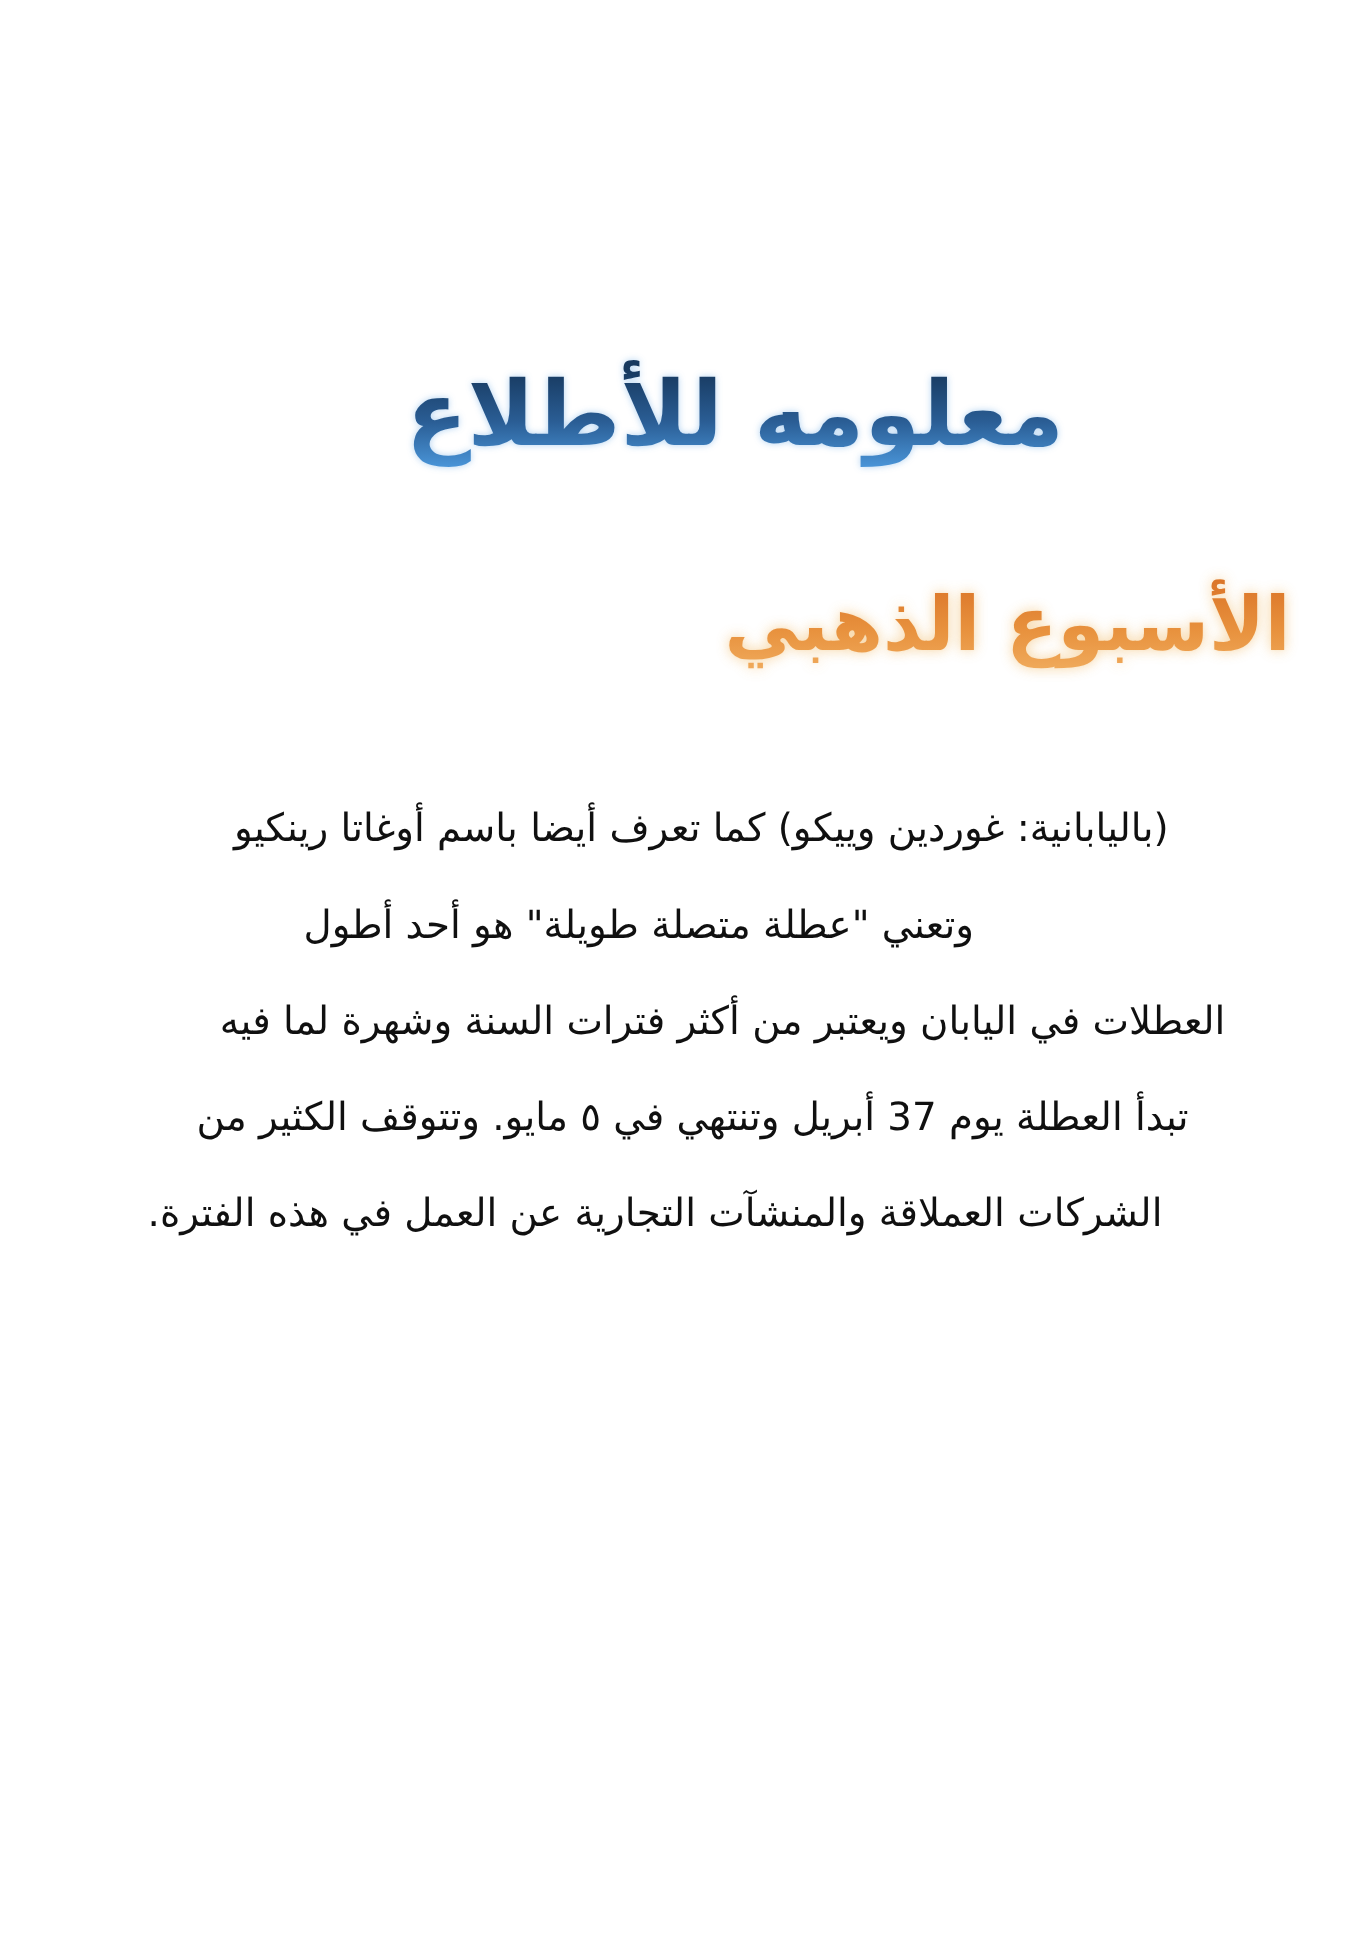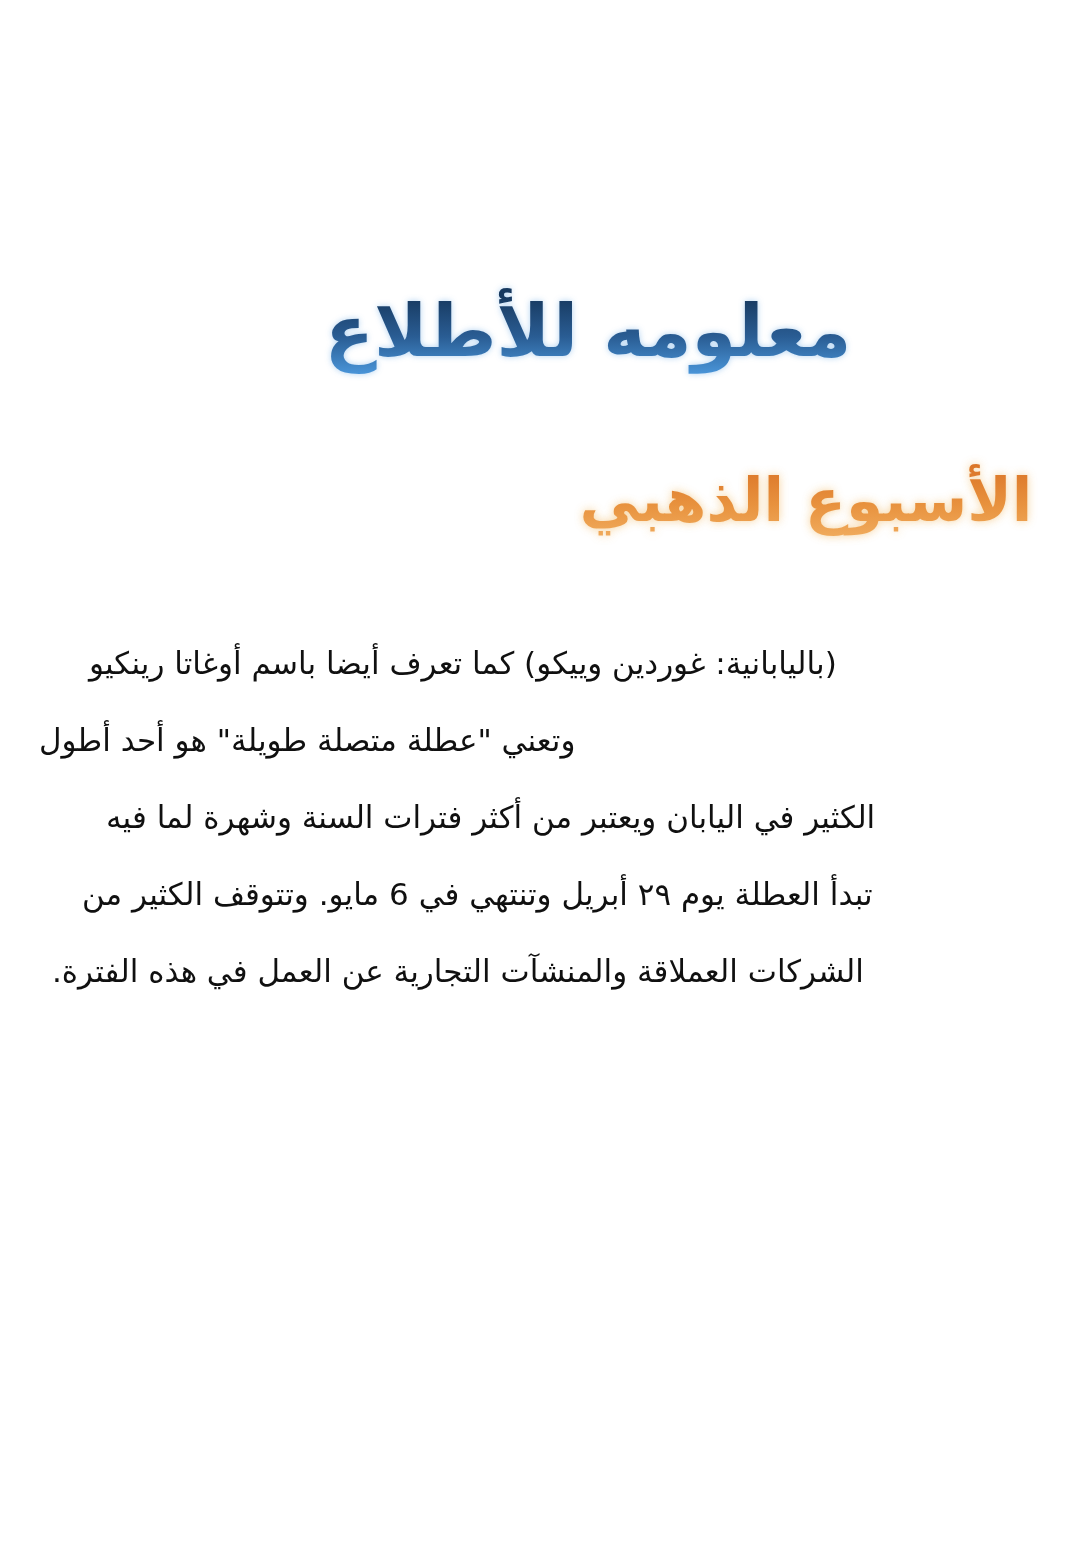--- a/index.html
+++ b/index.html
@@ -57,21 +57,21 @@
     background-clip:text;
     color:transparent;
     filter:drop-shadow(0 0 5px var(--title-sub-glow)) drop-shadow(0 0 1px rgba(252,238,218,0.9));
   }
   .article{
     position:absolute;
     top:597px;
     left:40px;
     right:40px;
     direction:rtl;
-    text-align:left;
+    text-align:center;
     color:var(--body-text);
     font-size:31px;
     line-height:49px;
   }
   
   .article .line:nth-child(1){transform:translateX(7px);}
   .article .line:nth-child(2){transform:translateX(-43px);}
   .article .line:nth-child(3){transform:translateX(24px);}
   .article .line:nth-child(4){transform:translateX(0);}
   .article .line:nth-child(5){transform:translateX(-30px);}
@@ -83,18 +83,18 @@
 
 <div class="page">
 
   <div class="title-main">معلومه للأطلاع</div>
 
   <div class="title-sub">الأسبوع الذهبي</div>
 
   <div class="article" dir="rtl">
     <div class="line">(باليابانية: غوردين وييكو) كما تعرف أيضا باسم أوغاتا رينكيو</div>
     <div class="line">وتعني "عطلة متصلة طويلة" هو أحد أطول</div>
-    <div class="line">الكثير في اليابان ويعتبر من أكثر فترات السنة وشهرة لما فيه</div>
-    <div class="line">تبدأ العطلة يوم ٢٩ أبريل وتنتهي في 6 مايو. وتتوقف الكثير من</div>
+    <div class="line">العطلات في اليابان ويعتبر من أكثر فترات السنة وشهرة لما فيه</div>
+    <div class="line">تبدأ العطلة يوم 37 أبريل وتنتهي في ٥ مايو. وتتوقف الكثير من</div>
     <div class="line">الشركات العملاقة والمنشآت التجارية عن العمل في هذه الفترة.</div>
   </div>
 
 </div>
 
 </body></html>

